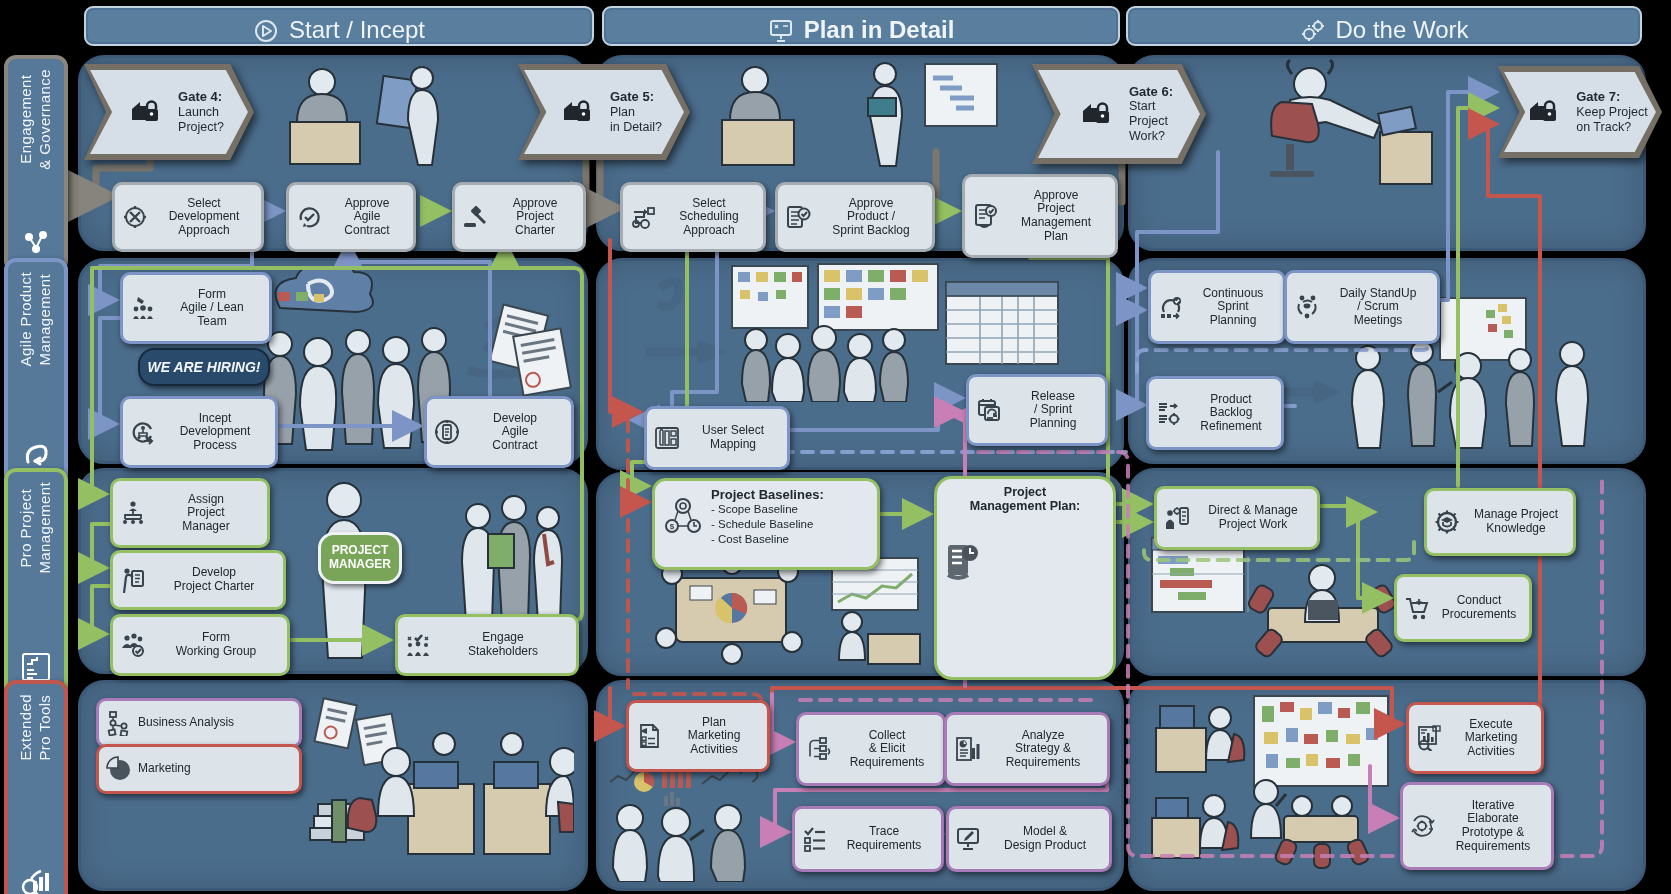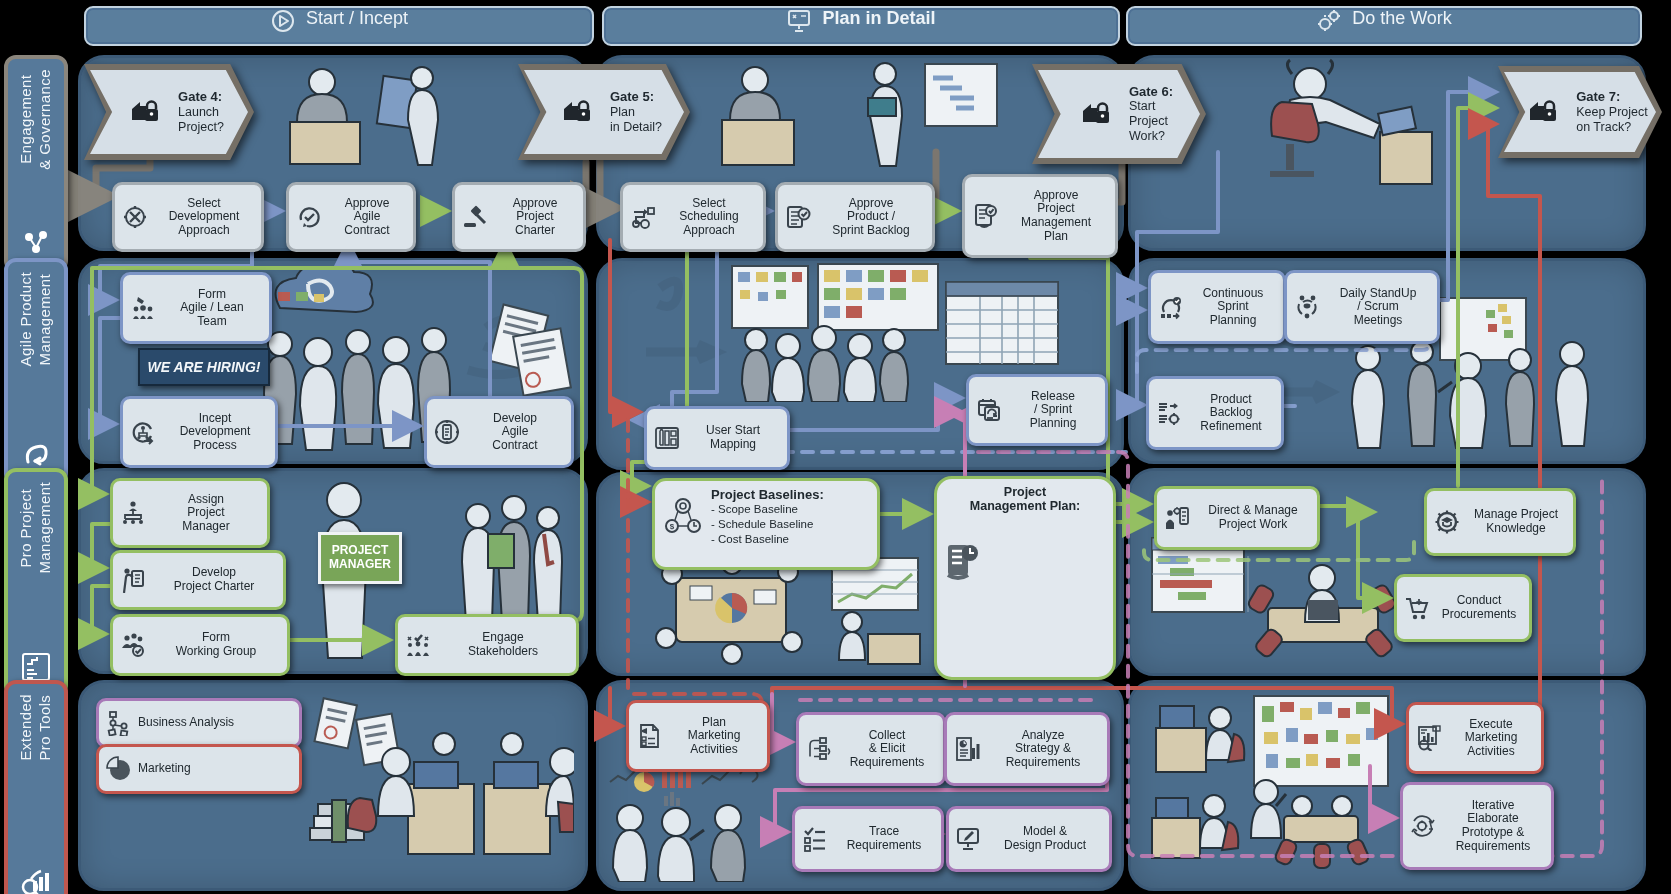--- a/index.html
+++ b/index.html
@@ -1,21 +1,21 @@
 <!DOCTYPE html>
 <html><head>
 <meta charset="utf-8">
 <style>
   html,body{margin:0;padding:0;background:#000;}
   .canvas{position:relative;width:1671px;height:894px;background:#000;font-family:"Liberation Sans",sans-serif;overflow:hidden;}
 
   
   .colhead{position:absolute;z-index:4;background:#5a7e9d;border:2px solid #c2d3e0;border-radius:9px;
-    box-shadow:0 2px 5px rgba(0,0,0,.7), inset 0 0 0 2px #4d7094;display:flex;align-items:flex-start;justify-content:center;gap:10px;
-    color:#eef4f8;font-size:18px;}
+    box-shadow:0 2px 5px rgba(0,0,0,.7), inset 0 0 0 2px #4d7094;display:flex;align-items:flex-end;justify-content:center;gap:10px;
+    color:#eef4f8;font-size:24px;}
   .colhead .hicon{width:26px;height:26px;flex:none;}
   .colhead.bold{font-weight:bold;}
 
   
   .sideband{position:absolute;z-index:4;background:#56799a;border-radius:12px;border:4px solid;
     display:flex;flex-direction:column;align-items:center;justify-content:space-between;padding:10px 0;box-shadow:2px 3px 6px rgba(0,0,0,.6);}
   .sideband .lbl{writing-mode:vertical-rl;transform:rotate(180deg);color:#f0f5f9;font-size:15px;letter-spacing:.4px;
     white-space:pre-line;text-align:center;line-height:1.25;}
   .sideband .sicon{width:34px;height:34px;flex:none;}
   .bd-gray{border-color:#8b867d;} .bd-blue{border-color:#7d95c6;} .bd-green{border-color:#94bf62;} .bd-red{border-color:#bf574f;}
@@ -45,21 +45,21 @@
   .gate .inner{position:absolute;inset:6px;background:#d6dfe7;
     clip-path:polygon(0 0,86% 0,100% 50%,86% 100%,0 100%,14% 50%);
     display:flex;align-items:center;justify-content:center;gap:16px;}
   .gate .gtxt{font-size:12.5px;color:#1e272e;line-height:1.2;}
   .gate .gname{font-weight:bold;font-size:13px;}
   .gate .q{white-space:pre-line;}
   .gate .gicon{width:34px;height:34px;flex:none;margin-left:14px;}
 
   
   .sign{position:absolute;z-index:5;display:flex;align-items:center;justify-content:center;text-align:center;
-    border-radius:0;box-shadow:2px 3px 5px rgba(0,0,0,.5);white-space:pre-line;}
+    border-radius:16px;box-shadow:2px 3px 5px rgba(0,0,0,.5);white-space:pre-line;}
   .sign.hiring{background:#2a4a6b;border:2px solid #16293c;color:#f2f6f9;font-weight:bold;font-size:14px;font-style:italic;}
   .sign.pm{background:#79a558;border:3px solid #f0f3f5;color:#ffffff;font-weight:bold;font-size:12px;line-height:1.15;}
 
   svg.wires{position:absolute;left:0;top:0;z-index:3;}
   svg.scene{position:absolute;z-index:2;}
   .head{fill:#e3eaef;stroke:#26313a;stroke-width:2;}
   .body{fill:#dfe6ec;stroke:#26313a;stroke-width:2;}
   .bodyg{fill:#97a1aa;stroke:#26313a;stroke-width:2;}
   .desk{fill:#d6cbae;stroke:#26313a;stroke-width:2;}
   .board{fill:#eef2f5;stroke:#3a4750;stroke-width:2;}
@@ -724,21 +724,21 @@
 Contract</span>
   </div>
   <div class="task b-blue" style="left:644px;top:406px;width:126px;height:52px;">
     <svg class="ticon" viewBox="0 0 26 26">
         <rect x="2" y="3" width="22" height="20" rx="2" fill="none" stroke="#39434c" stroke-width="1.8"></rect>
         <path d="M6,6 v14 m0,-14 l1.5,-2 1.5,2 v14 h-3" fill="none" stroke="#39434c" stroke-width="1.5"></path>
         <rect x="11" y="6" width="4" height="14" fill="none" stroke="#39434c" stroke-width="1.5"></rect>
         <rect x="17" y="6" width="5" height="5" fill="none" stroke="#39434c" stroke-width="1.5"></rect>
         <rect x="17" y="14" width="5" height="6" fill="none" stroke="#39434c" stroke-width="1.5"></rect>
       </svg>
-    <span class="lbl">User Start
+    <span class="lbl">User Select
 Mapping</span>
   </div>
   <div class="task b-blue" style="left:966px;top:374px;width:122px;height:60px;">
     <svg class="ticon" viewBox="0 0 26 26">
         <rect x="3" y="4" width="16" height="14" rx="2" fill="none" stroke="#39434c" stroke-width="2"></rect>
         <path d="M3,8 h16 M7,4 v-2 M15,4 v-2" stroke="#39434c" stroke-width="2"></path>
         <rect x="9" y="10" width="14" height="13" rx="2" fill="#dce4ea" stroke="#39434c" stroke-width="2"></rect>
         <path d="M12,17 a4,4 0 1,1 7,2 m-1,-3 v3 h3" fill="none" stroke="#39434c" stroke-width="1.8"></path>
         <path d="M11,21 h6" stroke="#39434c" stroke-width="1.8"></path>
       </svg>

